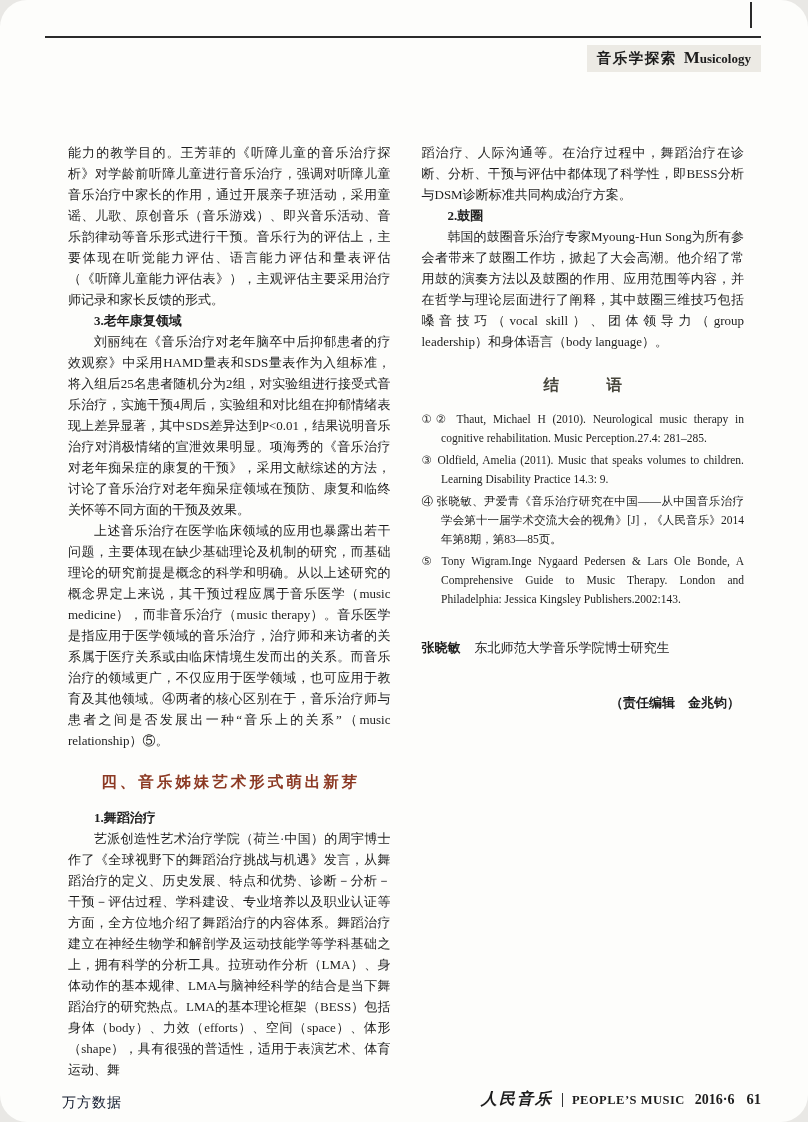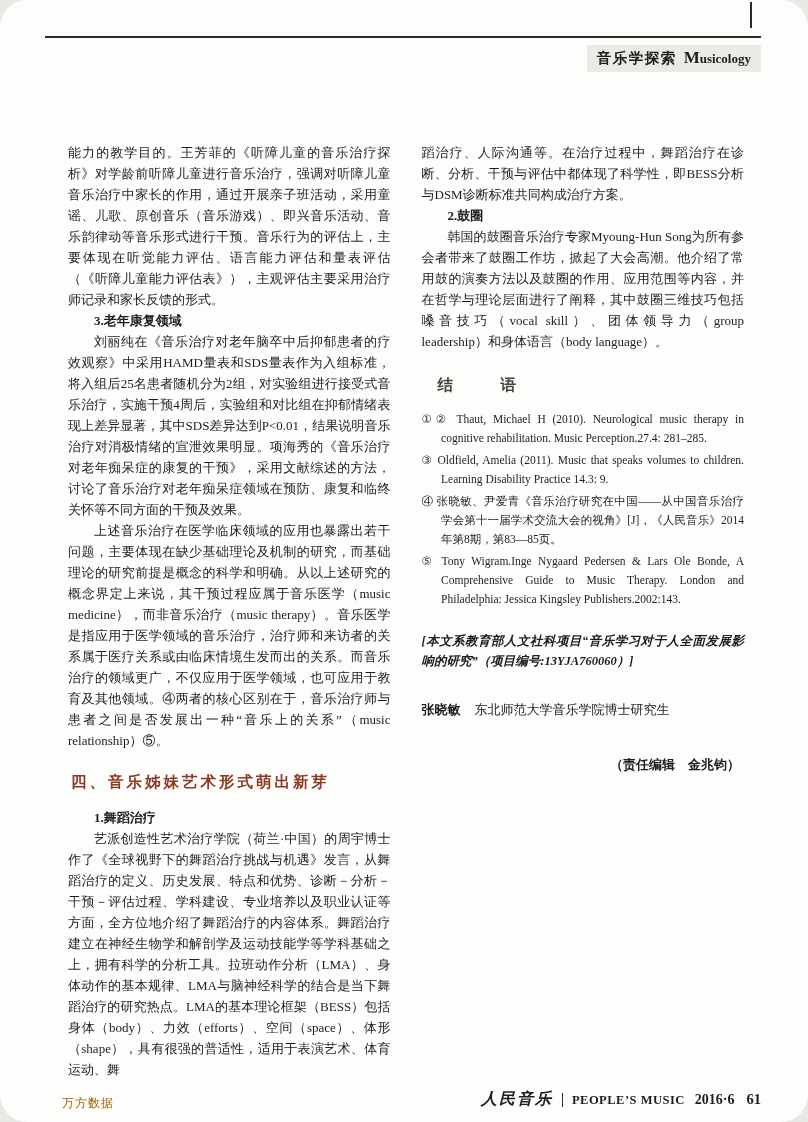--- a/index.html
+++ b/index.html
@@ -15,33 +15,33 @@
   .header-cn { font-weight:bold; font-size:14.5px; letter-spacing:1.5px; }
   .header-en { font-weight:bold; font-size:13px; }
   .header-en-initial { font-size:17px; }
 
   .columns { position:absolute; top:142px; left:68px; width:676px; display:flex; gap:31px; }
   .col { width:322.5px; font-size:13px; line-height:21px; text-align:justify; }
   p.para { text-indent:2em; }
   p.cont { text-indent:0; }
   .subhead { font-weight:bold; text-indent:2em; }
   .section-heading {
-    text-align:left; color:#8c3a24; font-weight:bold; font-size:15.5px;
+    text-align:center; color:#8c3a24; font-weight:bold; font-size:15.5px;
     letter-spacing:3px; text-indent:3px; margin:20px 0 15px;
   }
   .conclusion-heading { color:#46453b; letter-spacing:16px; text-indent:16px; margin:22px 0 15px; }
 
   .references { margin-top:7px; font-size:11.5px; line-height:19px; }
   .ref { padding-left:1.7em; text-indent:-1.7em; text-align:justify; margin-bottom:3px; }
   .funding-note { margin-top:22px; font-weight:bold; font-style:italic; font-size:12.5px; line-height:20px; text-align:justify; }
   .author-line { margin-top:28px; font-size:13px; }
   .author-name { font-weight:bold; margin-right:14px; }
   .editor-line { margin-top:34px; text-align:right; font-weight:bold; font-size:13px; padding-right:4px; }
 
-  .watermark { position:absolute; left:62px; bottom:10px; color:#a16207; font-size:12px; letter-spacing:1px; }
+  .watermark { position:absolute; left:62px; bottom:10px; color:#0f172a; font-size:14px; letter-spacing:1px; }
   .footer-right { position:absolute; right:47px; bottom:12px; display:flex; align-items:baseline; }
   .footer-journal-cn { font-weight:bold; font-style:italic; font-size:16px; letter-spacing:2px; }
   .footer-divider { width:1px; height:14px; background:#333; margin:0 9px; align-self:center; }
   .footer-journal-en { font-weight:bold; font-size:12.5px; margin-right:10px; letter-spacing:0.5px; }
   .footer-issue { font-weight:bold; font-size:14px; margin-right:12px; }
   .footer-page { font-weight:bold; font-size:14.5px; }
 </style>
 </head>
 <body>
 
@@ -73,21 +73,20 @@
       <p class="para">韩国的鼓圈音乐治疗专家Myoung-Hun Song为所有参会者带来了鼓圈工作坊，掀起了大会高潮。他介绍了常用鼓的演奏方法以及鼓圈的作用、应用范围等内容，并在哲学与理论层面进行了阐释，其中鼓圈三维技巧包括嗓音技巧（vocal skill）、团体领导力（group leadership）和身体语言（body language）。</p>
       <h3 class="section-heading conclusion-heading">结　语</h3>
 
       <div class="references">
         <p class="ref">①② Thaut, Michael H (2010). Neurological music therapy in cognitive rehabilitation. Music Perception.27.4: 281–285.</p>
         <p class="ref">③ Oldfield, Amelia (2011). Music that speaks volumes to children. Learning Disability Practice 14.3: 9.</p>
         <p class="ref">④ 张晓敏、尹爱青《音乐治疗研究在中国——从中国音乐治疗学会第十一届学术交流大会的视角》[J]，《人民音乐》2014年第8期，第83—85页。</p>
         <p class="ref">⑤ Tony Wigram.Inge Nygaard Pedersen &amp; Lars Ole Bonde, A Comprehensive Guide to Music Therapy. London and Philadelphia: Jessica Kingsley Publishers.2002:143.</p>
       </div>
 
-      <p class="funding-note">[本文系教育部人文社科项目“音乐学习对于人全面发展影响的研究”（项目编号:13YJA760060）]</p>
 
       <p class="author-line">
         <span class="author-name">张晓敏</span><span>东北师范大学音乐学院博士研究生</span>
       </p>
 
       <p class="editor-line">（责任编辑　金兆钧）</p>
     </div>
 
   </div>
 

